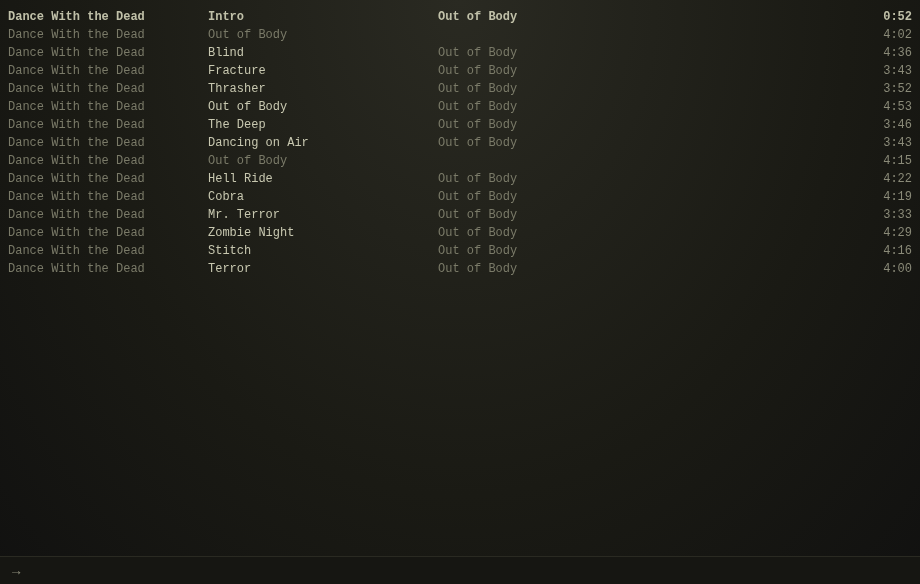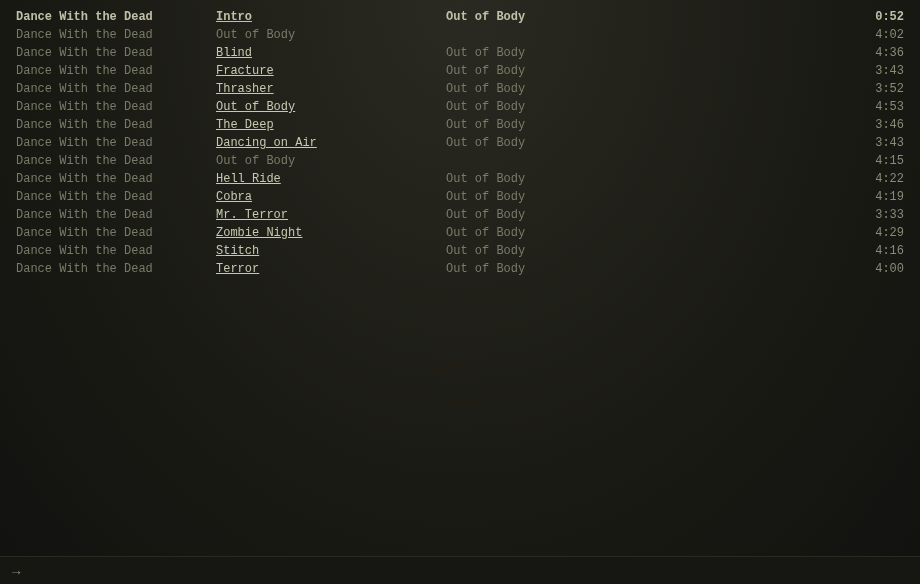--- a/index.html
+++ b/index.html
@@ -21,21 +21,21 @@
     }
 
     .track-list {
       padding: 8px 0;
       width: 100%;
     }
 
     .track-row {
       display: flex;
       align-items: center;
-      padding: 2px 16px;
+      padding: 2px 8px;
       height: 18px;
       cursor: pointer;
     }
 
     .track-row.header {
       color: #c0c0a8;
       font-weight: bold;
       cursor: default;
     }
 
@@ -46,21 +46,20 @@
     }
 
     .track-row.header .col-artist {
       color: #c0c0a8;
     }
 
     .col-title {
       width: 230px;
       min-width: 230px;
       color: #c8c8b0;
-      text-decoration: underline;
     }
 
     .track-row.header .col-title {
       color: #c0c0a8;
     }
 
     .col-album {
       flex: 1;
       color: #7a7a68;
     }

